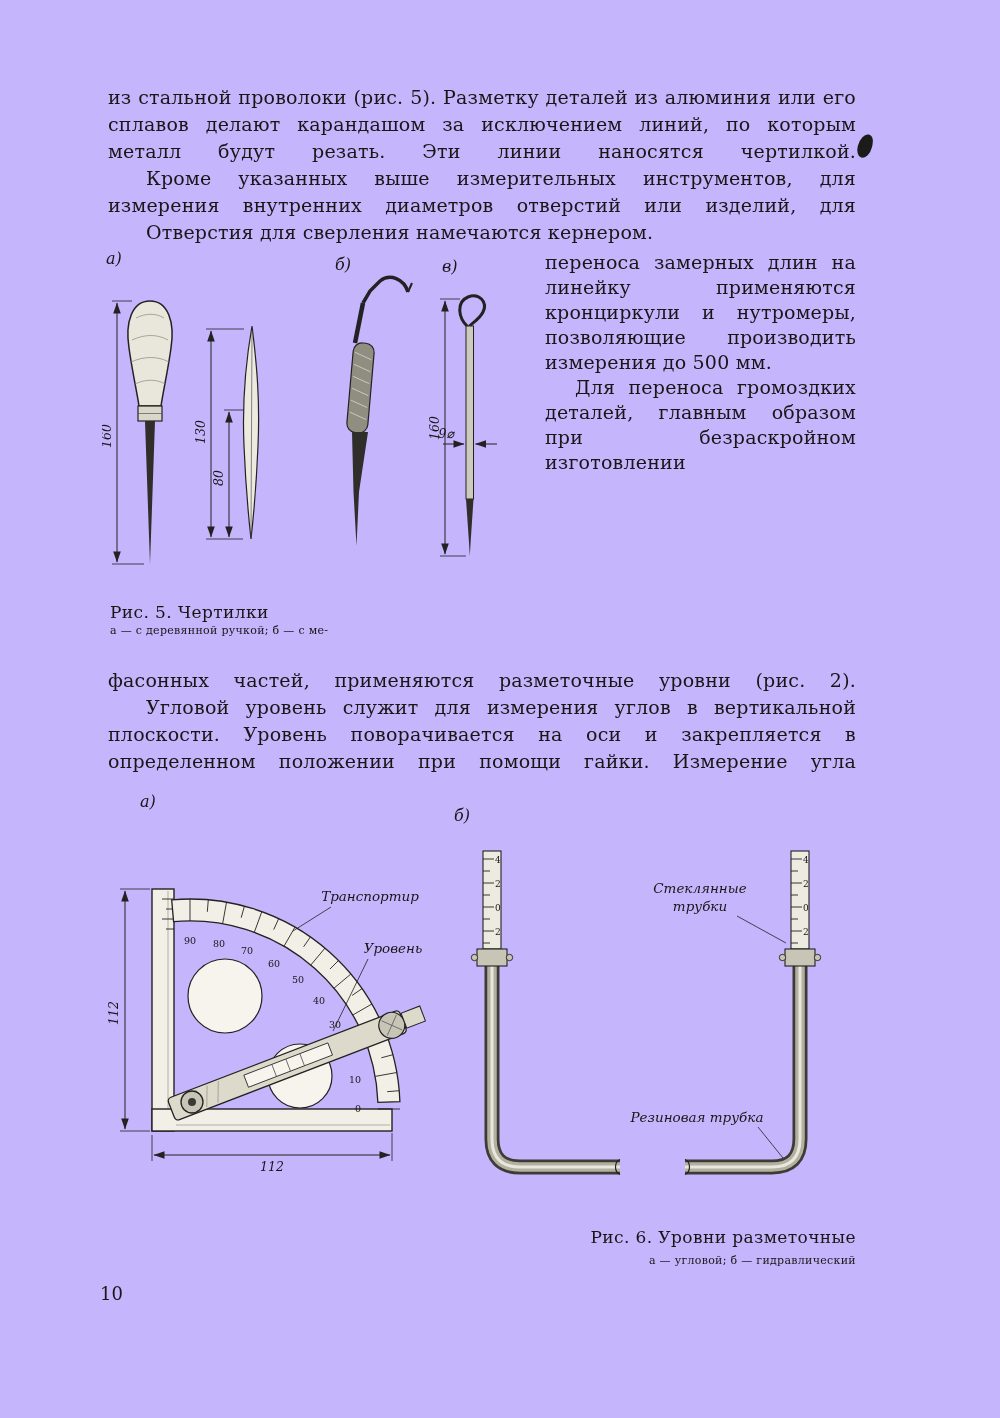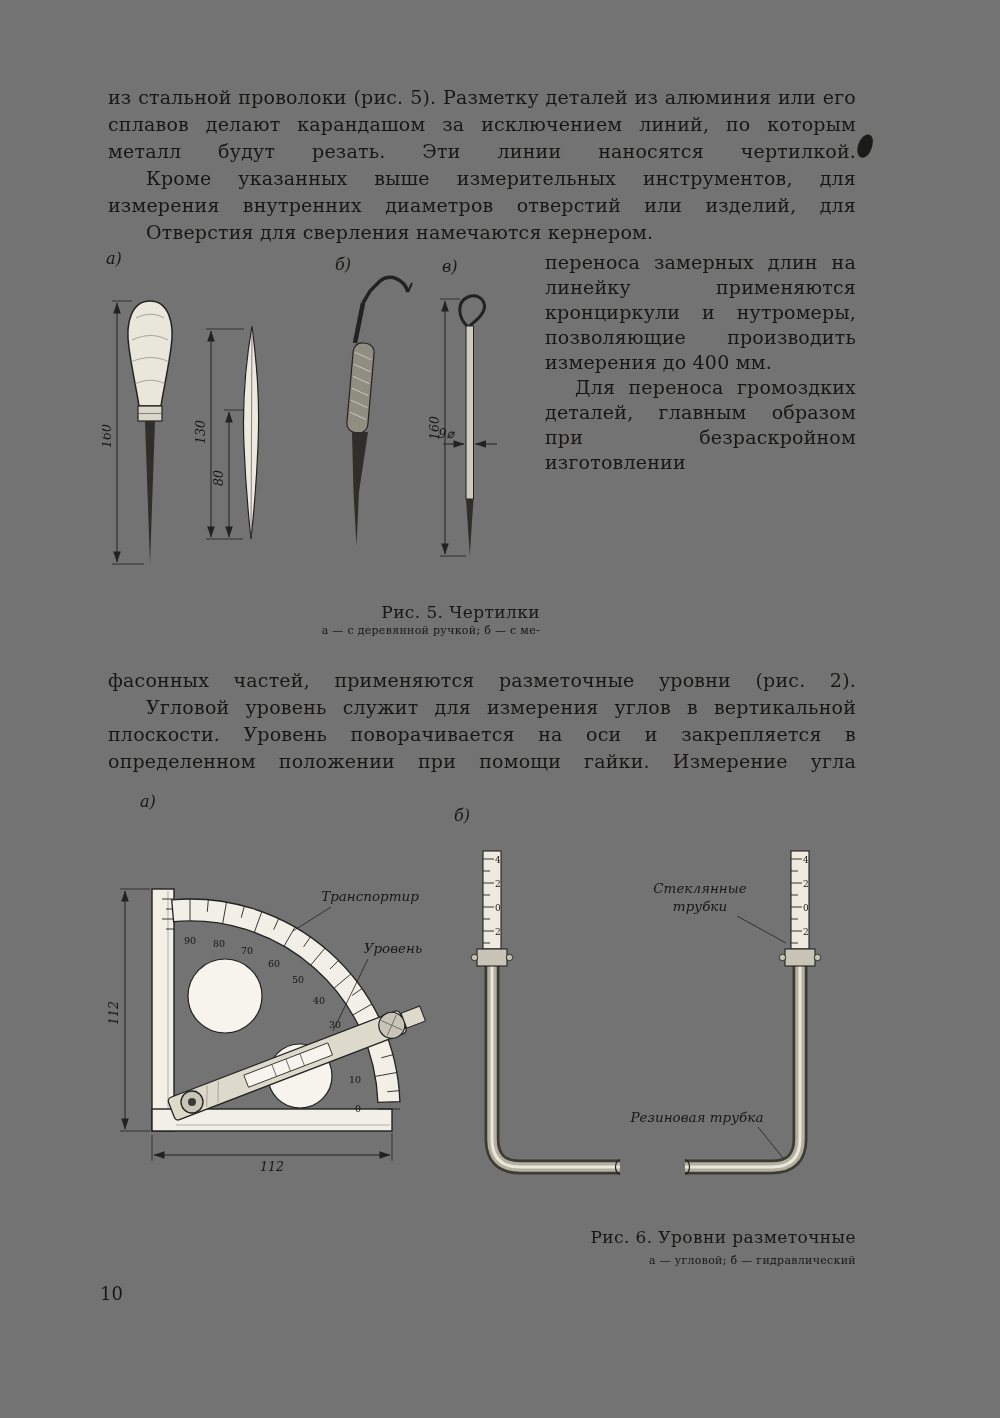--- a/index.html
+++ b/index.html
@@ -1,35 +1,35 @@
 <!DOCTYPE html>
 <html><head>
 <meta charset="utf-8">
 <style>
   html,body { margin:0; padding:0; background:#e8e6e0; }
   .page {
     position:relative; width:1000px; height:1418px;
-    background:#737373; overflow:hidden;
+    background:#c4b5fd; overflow:hidden;
     font-family:"DejaVu Serif", serif; color:#181715;
     margin:0 auto;
   }
   .content { position:absolute; left:108px; top:84px; width:748px; }
   p.body {
     margin:0; font-size:19px; line-height:27px;
     text-align:justify; letter-spacing:0.2px;
   }
   .fill-last { text-align-last:justify; }
   .ind { text-indent:38px; }
   .rc-ind { text-indent:30px; }
 
   .fig5-region { position:relative; height:417px; margin-top:4px; }
   .right-col { position:absolute; left:437px; top:0; width:311px; }
   .right-col p.body { line-height:25px; }
 
-  .fig5-caption { position:absolute; left:2px; top:352px; width:430px; text-align:right; }
+  .fig5-caption { position:absolute; left:2px; top:352px; width:430px; text-align:left; }
   .figcap-title { font-size:17px; letter-spacing:0.4px; }
   .figcap-sub { font-size:11px; letter-spacing:0.3px; line-height:18px; }
   .fig5-caption .figcap-sub:first-of-type { margin-top:8px; }
 
   .fig6-region { position:relative; height:482px; margin-top:14px; }
   .fig6-caption { position:absolute; left:0; top:438px; width:748px; text-align:right; }
   .fig6-caption .figcap-sub { margin-top:5px; }
 
   .page-number { position:absolute; left:100px; top:1283px; font-size:18px; }
   .ink-blot { position:absolute; left:858px; top:134px; width:14px; height:24px;
@@ -142,21 +142,21 @@
           <text class="dim" x="352" y="192" text-anchor="end">9⌀</text>
         </g>
       </svg>
 
       <div class="fig5-caption">
         <div class="figcap-title">Рис. 5. Чертилки</div>
         <div class="figcap-sub">а — с деревянной ручкой; б — с ме-</div>
       </div>
 
       <div class="right-col">
-        <p class="body">переноса замерных длин на линейку применяются кронциркули и нутромеры, позволяющие производить измерения до 400 мм.</p>
+        <p class="body">переноса замерных длин на линейку применяются кронциркули и нутромеры, позволяющие производить измерения до 500 мм.</p>
         <p class="body rc-ind">Для переноса громоздких деталей, главным образом при безраскройном изготовлении</p>
       </div>
     </div>
 
     <p class="body fill-last">фасонных частей, применяются разметочные уровни (рис. 2).</p>
     <p class="body ind fill-last">Угловой уровень служит для измерения углов в вертикальной плоскости. Уровень поворачивается на оси и закрепляется в определенном положении при помощи гайки. Измерение угла</p>
 
     <div class="fig6-region">
 
       <svg class="fig6-svg" width="800" height="420" viewBox="0 0 800 420">

